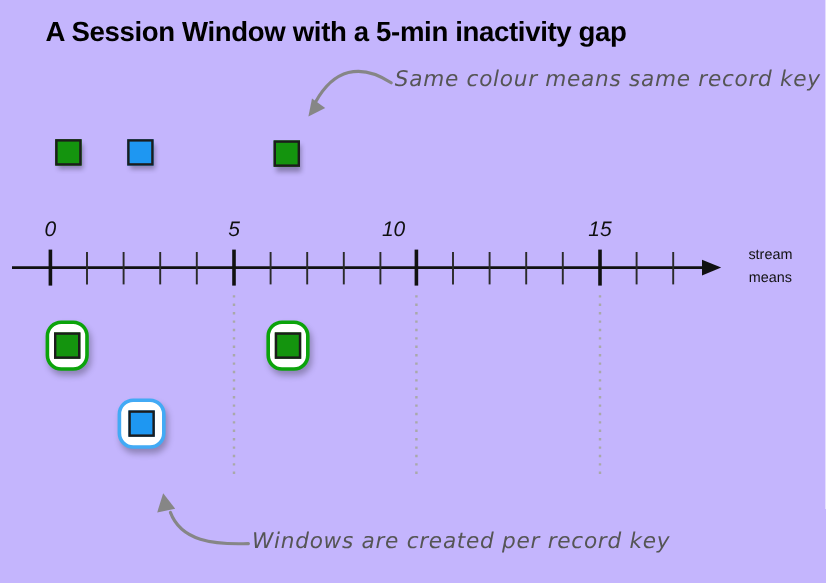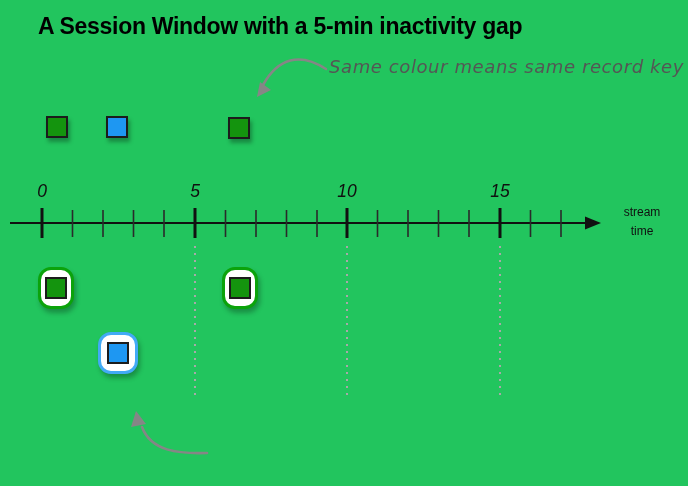--- a/index.html
+++ b/index.html
@@ -4,21 +4,21 @@
 <style>
   html, body {
     margin: 0;
     padding: 0;
     background: #ffffff;
   }
   .canvas {
     position: relative;
     width: 688px;
     height: 486px;
-    background: #22c55e;
+    background: #c4b5fd;
     overflow: hidden;
     font-family: "Liberation Sans", sans-serif;
   }
   .abs { position: absolute; }
 
   .page-title {
     left: 38px;
     top: 13px;
     font-size: 23px;
     font-weight: bold;
@@ -110,29 +110,30 @@
 
   <div class="abs page-title">A Session Window with a 5-min inactivity gap</div>
 
 
   <div class="abs record-square" style="left: 46px; top: 116px; background-color: rgb(20, 148, 14); border-color: rgb(28, 28, 28);"></div>
   <div class="abs record-square" style="left: 106px; top: 116px; background-color: rgb(30, 151, 242); border-color: rgb(28, 28, 28);"></div>
   <div class="abs record-square" style="left: 228px; top: 117px; background-color: rgb(20, 148, 14); border-color: rgb(28, 28, 28);"></div>
 
   <div class="abs annotation annotation-top">Same colour means same record key</div>
 
+  <div class="abs annotation annotation-bottom">Windows are created per record key</div>
 
   <div class="abs tick-label" style="left:24px;">0</div>
   <div class="abs tick-label" style="left:177px;">5</div>
-  <div class="abs tick-label" style="left:329px;">10</div>
+  <div class="abs tick-label" style="left:310px;">10</div>
   <div class="abs tick-label" style="left:482px;">15</div>
 
   <div class="abs stream-time">
     <div>stream</div>
-    <div>time</div>
+    <div>means</div>
   </div>
 
   <svg class="abs overlay-svg" width="688" height="486" viewBox="0 0 688 486">
 
     <line class="gridline-dotted" x1="195" y1="246" x2="195" y2="397"></line>
     <line class="gridline-dotted" x1="347" y1="246" x2="347" y2="397"></line>
     <line class="gridline-dotted" x1="500" y1="246" x2="500" y2="397"></line>
 
     <line class="axis-line" x1="10" y1="223" x2="588" y2="223"></line>
     <polygon class="axis-arrow-head" points="585,216.5 601,223 585,229.5"></polygon>

